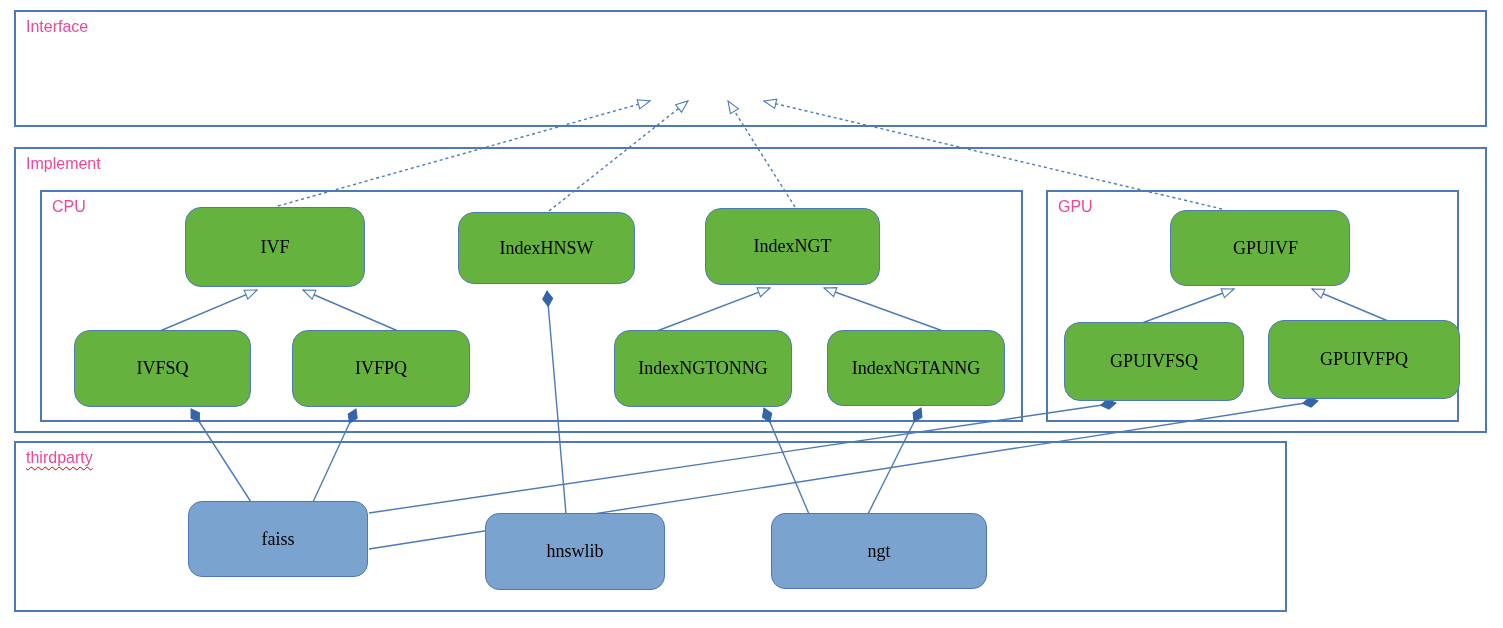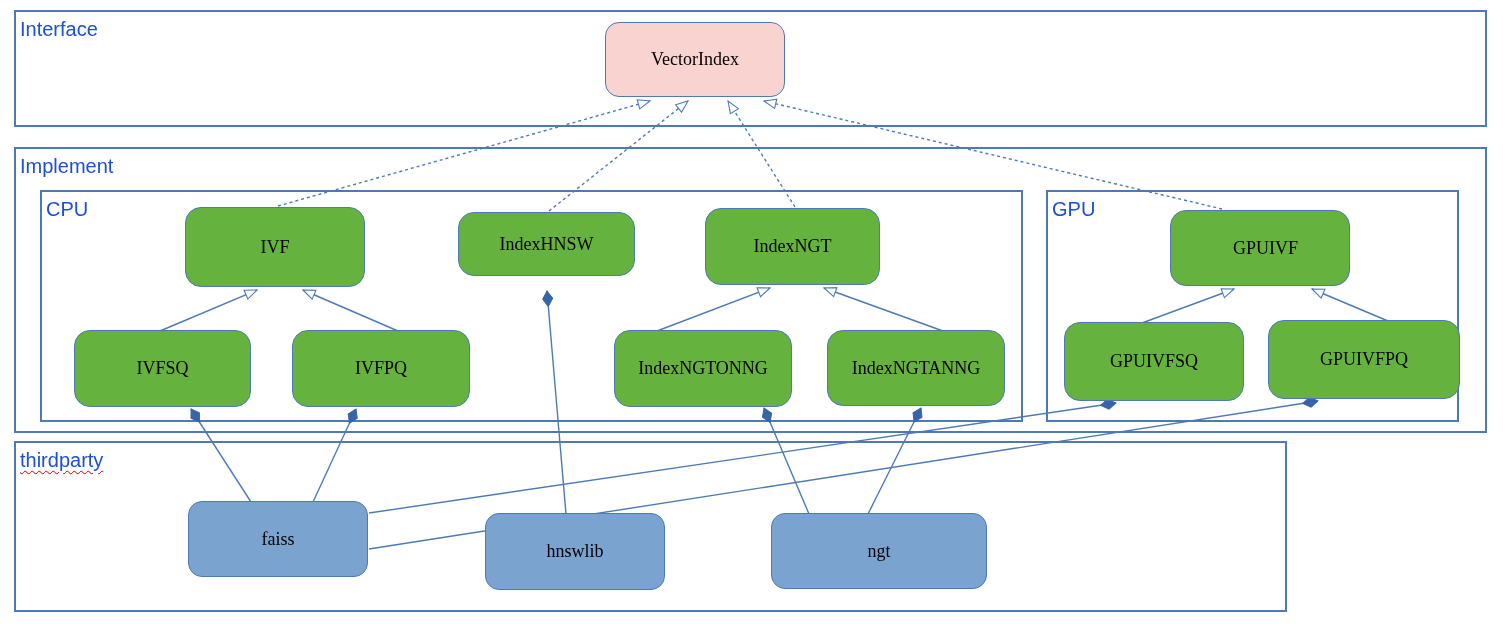--- a/index.html
+++ b/index.html
@@ -11,23 +11,23 @@
     overflow:hidden;
   }
   .container{
     position:absolute;
     border:2px solid #4d7ab7;
     background:transparent;
     box-sizing:border-box;
   }
   .container-label{
     position:absolute;
-    top:6px;left:4px;
-    font-size:20px;
-    color:#1d4ed8;
+    top:6px;left:10px;
+    font-size:16px;
+    color:#ec4899;
     font-family:"Liberation Sans", sans-serif;
   }
   .squiggle{
     text-decoration:underline wavy #cc0000;
     text-decoration-thickness:1px;
     text-underline-offset:3px;
   }
   .node{
     position:absolute;
     box-sizing:border-box;
@@ -98,29 +98,26 @@
 
     <line class="edge" x1="251" y1="502" x2="191" y2="409" marker-end="url(#dia)"></line>
     <line class="edge" x1="313" y1="502" x2="356" y2="409" marker-end="url(#dia)"></line>
     <line class="edge" x1="566" y1="514" x2="547" y2="291" marker-end="url(#dia)"></line>
     <line class="edge" x1="809" y1="514" x2="764" y2="408" marker-end="url(#dia)"></line>
     <line class="edge" x1="868" y1="514" x2="921" y2="408" marker-end="url(#dia)"></line>
     <line class="edge" x1="369" y1="513" x2="1116" y2="403" marker-end="url(#dia)"></line>
     <line class="edge" x1="369" y1="549" x2="1318" y2="401" marker-end="url(#dia)"></line>
   </svg>
 
-  <div class="node pink" style="left:605px;top:22px;width:180px;height:75px;">
-    <span>VectorIndex</span>
-  </div>
 
   <div class="node green" style="left:185px;top:207px;width:180px;height:80px;">
     <span>IVF</span>
   </div>
 
-  <div class="node green" style="left:458px;top:212px;width:177px;height:64px;">
+  <div class="node green" style="left:458px;top:212px;width:177px;height:72px;">
     <span>IndexHNSW</span>
   </div>
 
   <div class="node green" style="left:705px;top:208px;width:175px;height:77px;">
     <span>IndexNGT</span>
   </div>
 
   <div class="node green" style="left:292px;top:330px;width:178px;height:77px;">
     <span>IVFPQ</span>
   </div>

